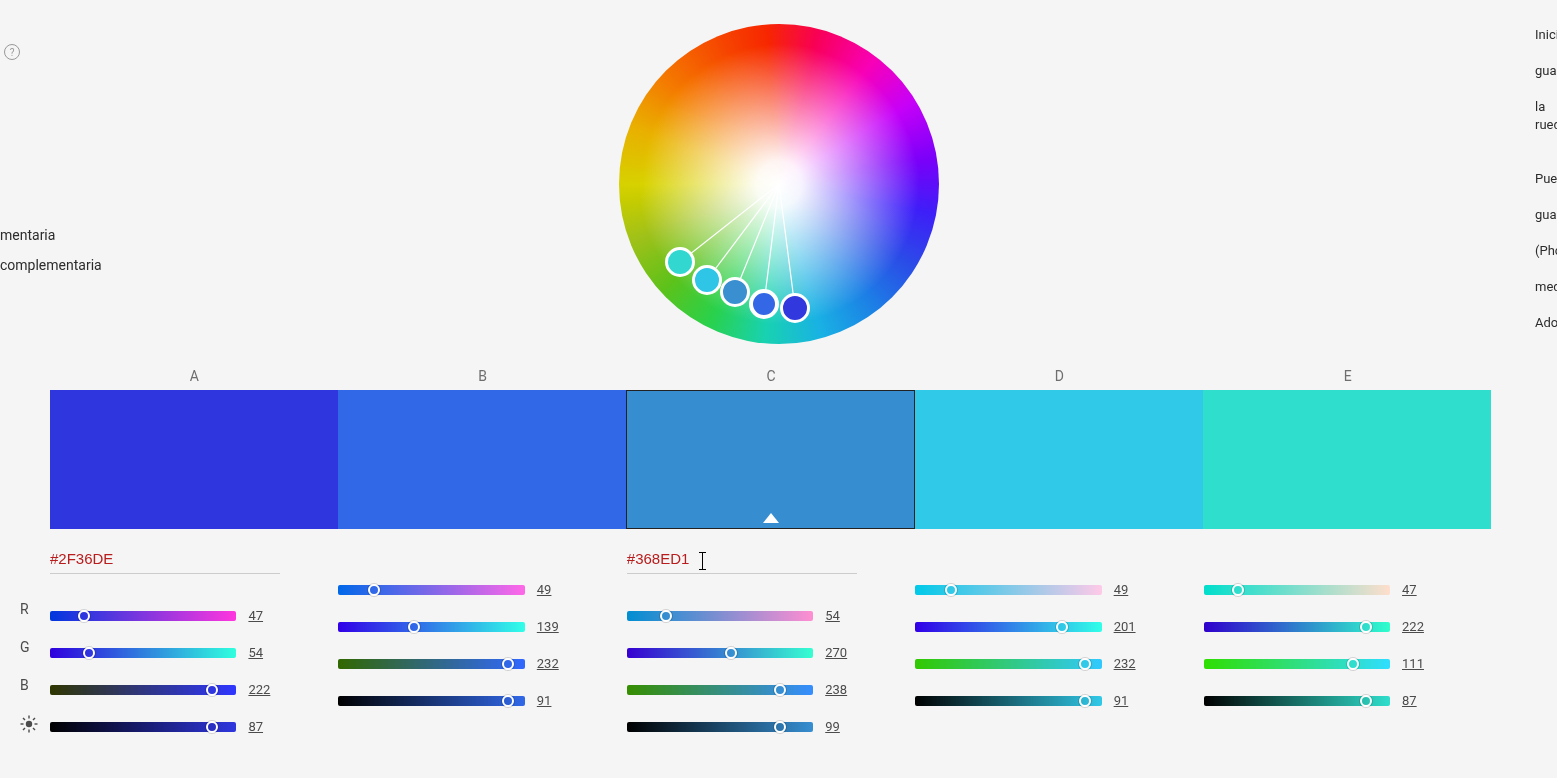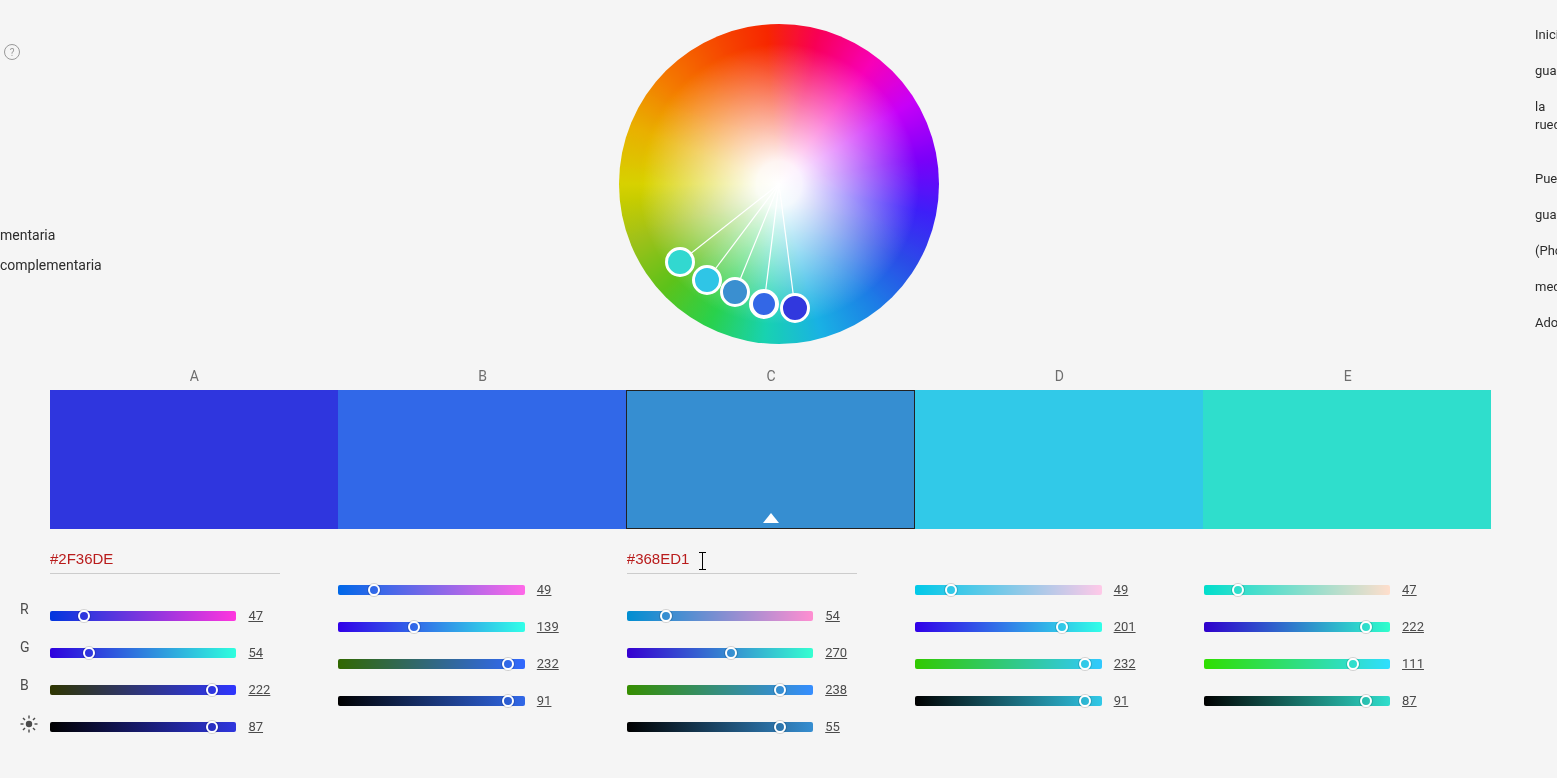--- a/index.html
+++ b/index.html
@@ -318,21 +318,21 @@
         <div class="slider-row">
           <div class="track" style="background: linear-gradient(to right, rgb(54, 142, 0), rgb(54, 142, 255));">
             <div class="thumb" style="left: 81.9608%;"></div>
           </div>
           <div class="val">238</div>
         </div>
         <div class="slider-row">
           <div class="track" style="background: linear-gradient(to right, rgb(0, 0, 0), rgb(54, 142, 209));">
             <div class="thumb" style="left: 82%;"></div>
           </div>
-          <div class="val">55</div>
+          <div class="val">99</div>
         </div>
       </div></div>
     <div class="col"><div class="sliders">
         <div class="slider-row">
           <div class="track" style="background: linear-gradient(to right, rgb(0, 201, 232), rgb(255, 201, 232));">
             <div class="thumb" style="left: 19.2157%;"></div>
           </div>
           <div class="val">49</div>
         </div>
         <div class="slider-row">

